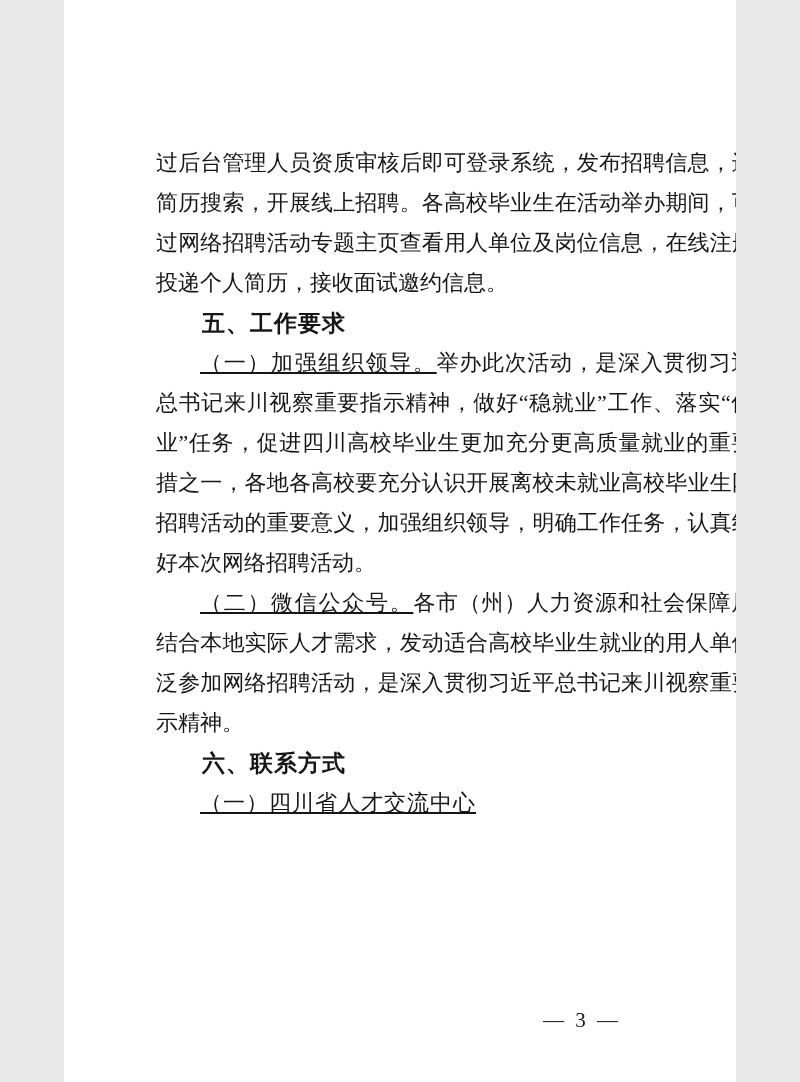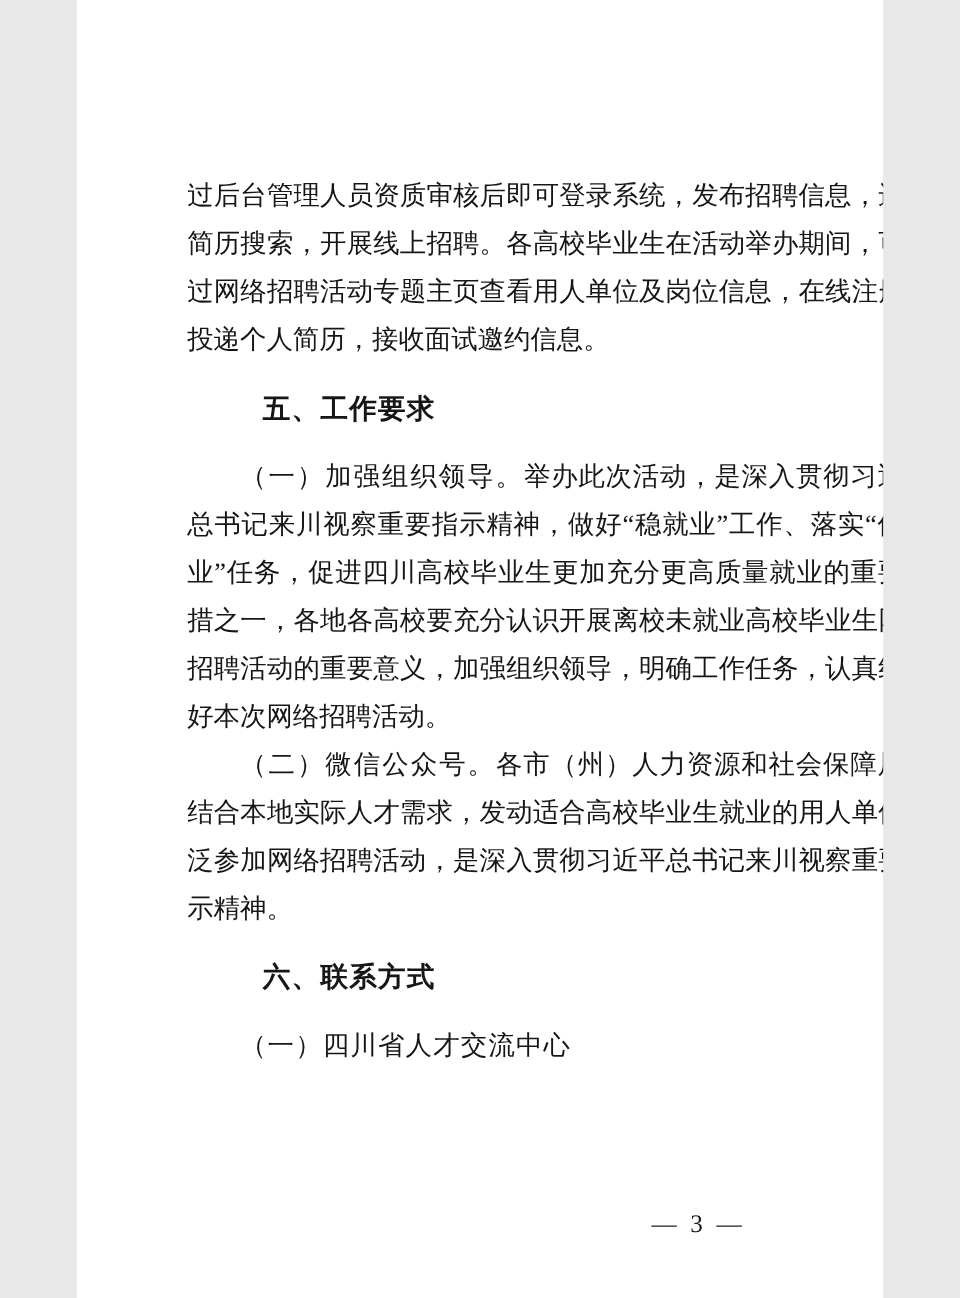--- a/index.html
+++ b/index.html
@@ -27,33 +27,34 @@
     text-align: justify;
   }
   .para {
     margin: 0;
     text-indent: 2em;
   }
   .para.no-indent {
     text-indent: 0;
   }
   .section-heading {
-    margin: 17px;
+    margin: 0;
     font-size: 23px;
     line-height: 40px;
     font-weight: bold;
     text-indent: 2em;
     text-align: left;
     font-family: "Liberation Sans", "DejaVu Sans", sans-serif;
     letter-spacing: 1px;
   }
   .kaiti-lead {
     
     font-family: "Liberation Serif", "DejaVu Serif", serif;
     letter-spacing: 1px;
+    text-decoration: underline;
   }
   .page-number {
     position: absolute;
     right: 115px;
     top: 1006px;
     font-size: 21px;
     line-height: 28px;
     letter-spacing: 3px;
     color: #1a1a1a;
     font-family: "Liberation Serif", "DejaVu Serif", serif;

